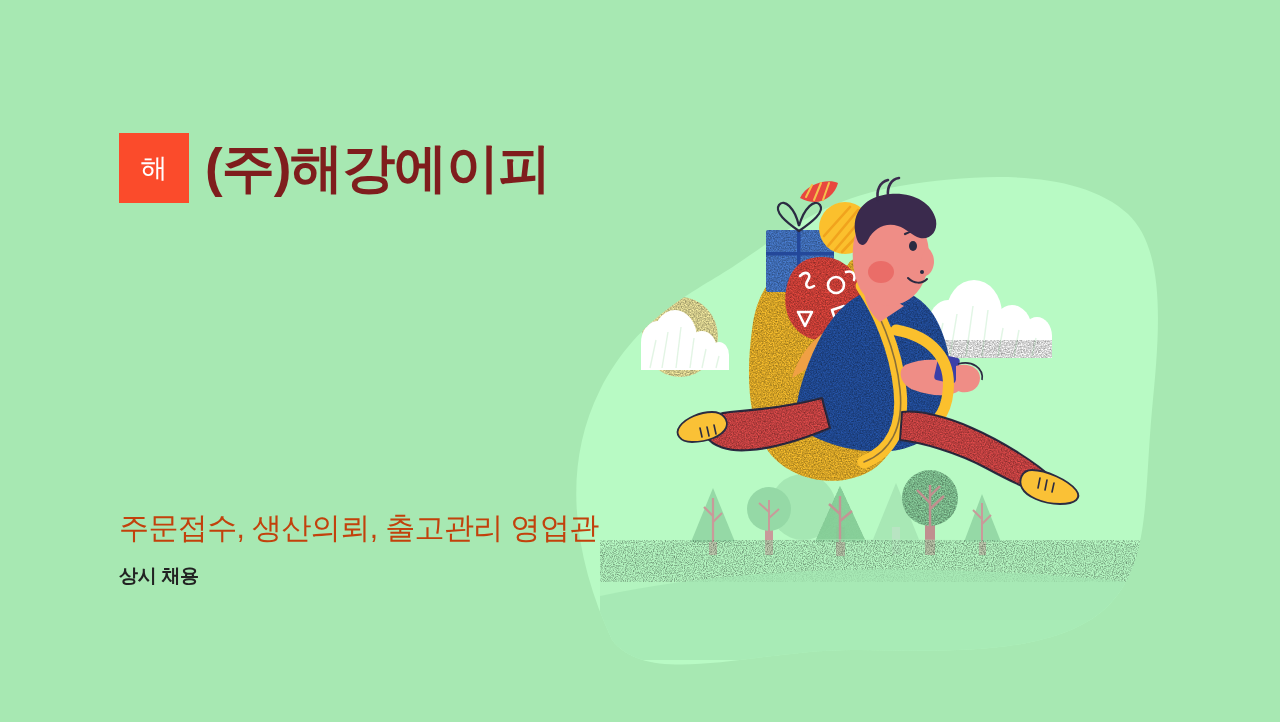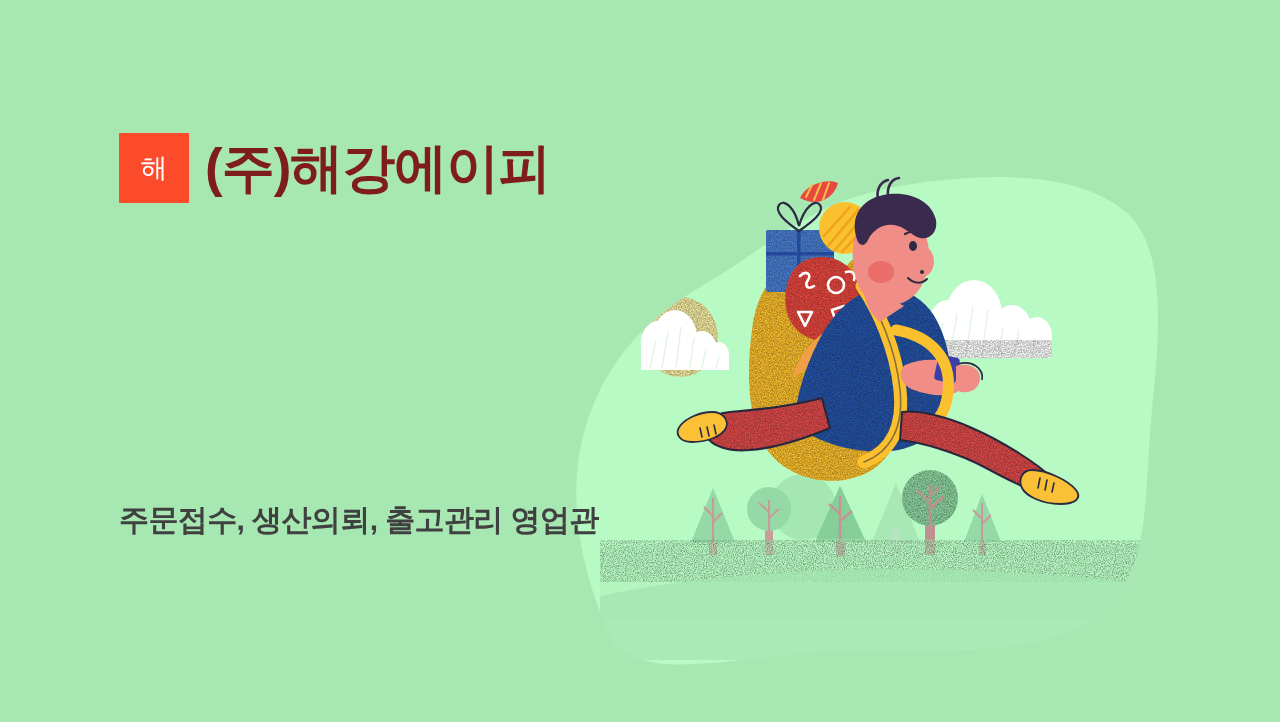--- a/index.html
+++ b/index.html
@@ -54,25 +54,26 @@
     white-space:nowrap;
   }
 
   #job-block {
     position:absolute;
     left:119px; top:500px;
     z-index:5;
   }
   #job-title {
     font-size:30px;
-    font-weight:700;
-    color:#404040;
+    font-weight:400;
+    color:#c2410c;
     letter-spacing:-0.6px;
     line-height:1.3;
     white-space:nowrap;
+    margin-top:8px;
   }
   #job-status {
     margin-top:17px;
     font-size:19px;
     font-weight:700;
     color:#222222;
     letter-spacing:-0.3px;
     line-height:1.3;
   }
 </style>
@@ -434,15 +435,16 @@
 
   </svg>
 
   <div id="company-row">
     <div id="company-badge">해</div>
     <div id="company-name">(주)해강에이피</div>
   </div>
 
   <div id="job-block">
     <div id="job-title">주문접수, 생산의뢰, 출고관리 영업관</div>
+    <div id="job-status">상시 채용</div>
   </div>
 
 </div>
 
 </body></html>

